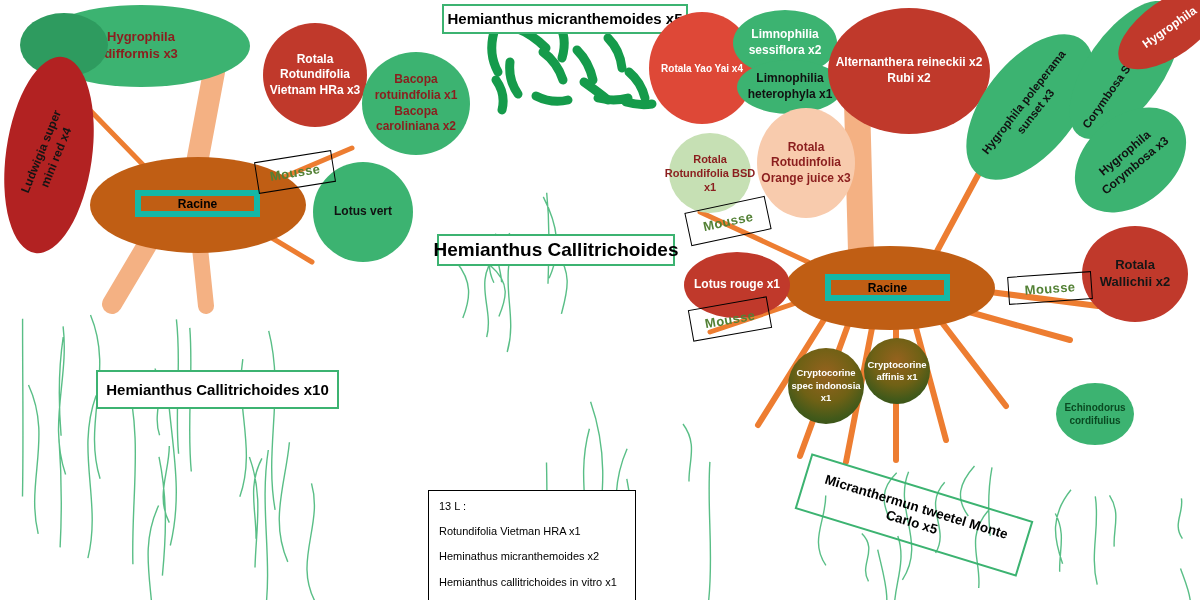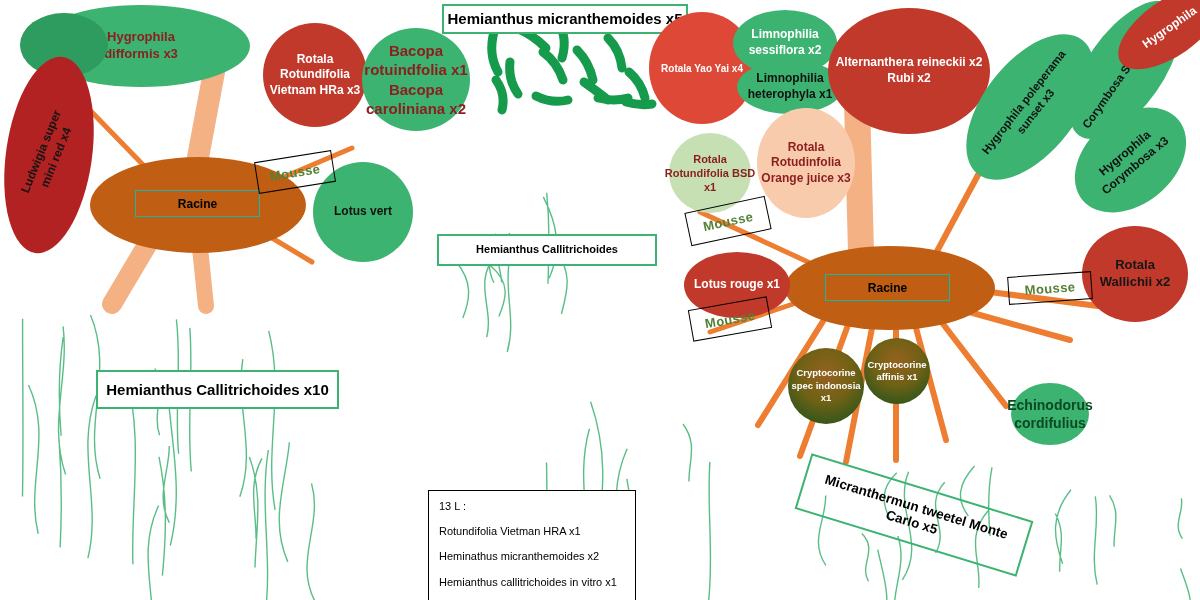--- a/index.html
+++ b/index.html
@@ -9,21 +9,21 @@
   #scene{position:absolute;left:0;top:0}
   .el{position:absolute;border-radius:50%;display:flex;align-items:center;justify-content:center;
       text-align:center;font-weight:bold;line-height:1.3}
   .lbl{white-space:pre;display:block}
   .gbox{position:absolute;border:2px solid var(--box-green,#3CB371);background:#fff;
         display:flex;align-items:center;justify-content:center;font-weight:bold;color:#000;
         text-align:center;line-height:1.2}
   .gbox.clear{background:transparent}
   .mousse{position:absolute;border:1px solid #000;display:flex;align-items:center;justify-content:center;
           color:var(--mousse-green,#538135);font-weight:bold;font-size:13px;letter-spacing:.4px;background:transparent}
-  .rlabel{position:absolute;border:1px solid #14b8a6;display:flex;align-items:center;justify-content:center;
+  .rlabel{position:absolute;border:6px solid #14b8a6;display:flex;align-items:center;justify-content:center;
           font-weight:bold;font-size:12px;color:#000;background:transparent}
   #legend{position:absolute;border:1px solid #000;background:#fff;font-size:11px;color:#000;padding:9px 10px;line-height:1.2}
   #legend .li{margin-top:12px}
   .salmon{stroke:var(--branch-salmon,#F4B183);stroke-linecap:round}
   .oline{stroke:var(--branch-orange,#ED7D31);stroke-linecap:round}
   .worm{stroke:var(--worm-green,#159B4B);stroke-width:9;fill:none;stroke-linecap:round}
   .strand{stroke:var(--strand-green,#3CB371);stroke-width:1.4;fill:none;opacity:.85}
 </style>
 </head>
 <body>
@@ -82,21 +82,21 @@
   <div class="el" style="left:20px;top:13px;width:88px;height:64px;background:var(--plant-green-dark)"></div>
   <div class="el" style="left:6px;top:56px;width:86px;height:198px;background:var(--plant-red-dark);color:#141414;font-size:12px;transform:rotate(8deg)">
     <span class="lbl" style="transform:rotate(-76deg)">Ludwigia super
 mini red x4</span>
   </div>
   <div class="el" style="left:263px;top:23px;width:104px;height:104px;background:var(--plant-red);color:#fff;font-size:12px">
     <span class="lbl">Rotala
 Rotundifolia
 Vietnam HRa x3</span>
   </div>
-  <div class="el" style="left:362px;top:28px;width:108px;height:103px;background:var(--plant-green);color:var(--label-maroon);font-size:15px">
+  <div class="el" style="left:362px;top:52px;width:108px;height:103px;background:var(--plant-green);color:var(--label-maroon);font-size:12px">
     <span class="lbl">Bacopa
 rotuindfolia x1
 Bacopa
 caroliniana x2</span>
   </div>
 
   <div class="el" style="left:90px;top:157px;width:216px;height:96px;background:var(--wood-brown)"></div>
   <div class="rlabel" style="left:135px;top:190px;width:125px;height:27px">
     <span class="lbl">Racine</span>
   </div>
@@ -161,26 +161,26 @@
 
   <div class="el" style="left:788px;top:348px;width:76px;height:76px;color:#fff;font-size:9.5px;background:radial-gradient(circle at 50% 35%, var(--crypto-brown), #6f6115 45%, #41591a 72%, var(--crypto-green))">
     <span class="lbl">Cryptocorine
 spec indonosia
 x1</span>
   </div>
   <div class="el" style="left:864px;top:338px;width:66px;height:66px;color:#fff;font-size:9.5px;background:radial-gradient(circle at 50% 35%, var(--crypto-brown), #6f6115 45%, #41591a 72%, var(--crypto-green))">
     <span class="lbl">Cryptocorine
 affinis x1</span>
   </div>
-  <div class="el" style="left:1011px;top:383px;width:78px;height:62px;background:var(--plant-green);color:#0A4A22;font-size:14px">
+  <div class="el" style="left:1056px;top:383px;width:78px;height:62px;background:var(--plant-green);color:#0A4A22;font-size:10px">
     <span class="lbl">Echinodorus
 cordifulius</span>
   </div>
 
-  <div class="gbox" style="left:437px;top:234px;width:220px;height:32px;font-size:11px">
+  <div class="gbox" style="left:437px;top:234px;width:238px;height:32px;font-size:19px">
     <span class="lbl">Hemianthus Callitrichoides</span>
   </div>
   <div class="gbox" style="left:96px;top:370px;width:243px;height:39px;font-size:15px">
     <span class="lbl">Hemianthus Callitrichoides x10</span>
   </div>
   <div class="gbox clear" style="left:798px;top:486px;width:232px;height:58px;font-size:13.5px;transform:rotate(17deg)">
     <span class="lbl">Micranthermun tweetel Monte
 Carlo x5</span>
   </div>
 

